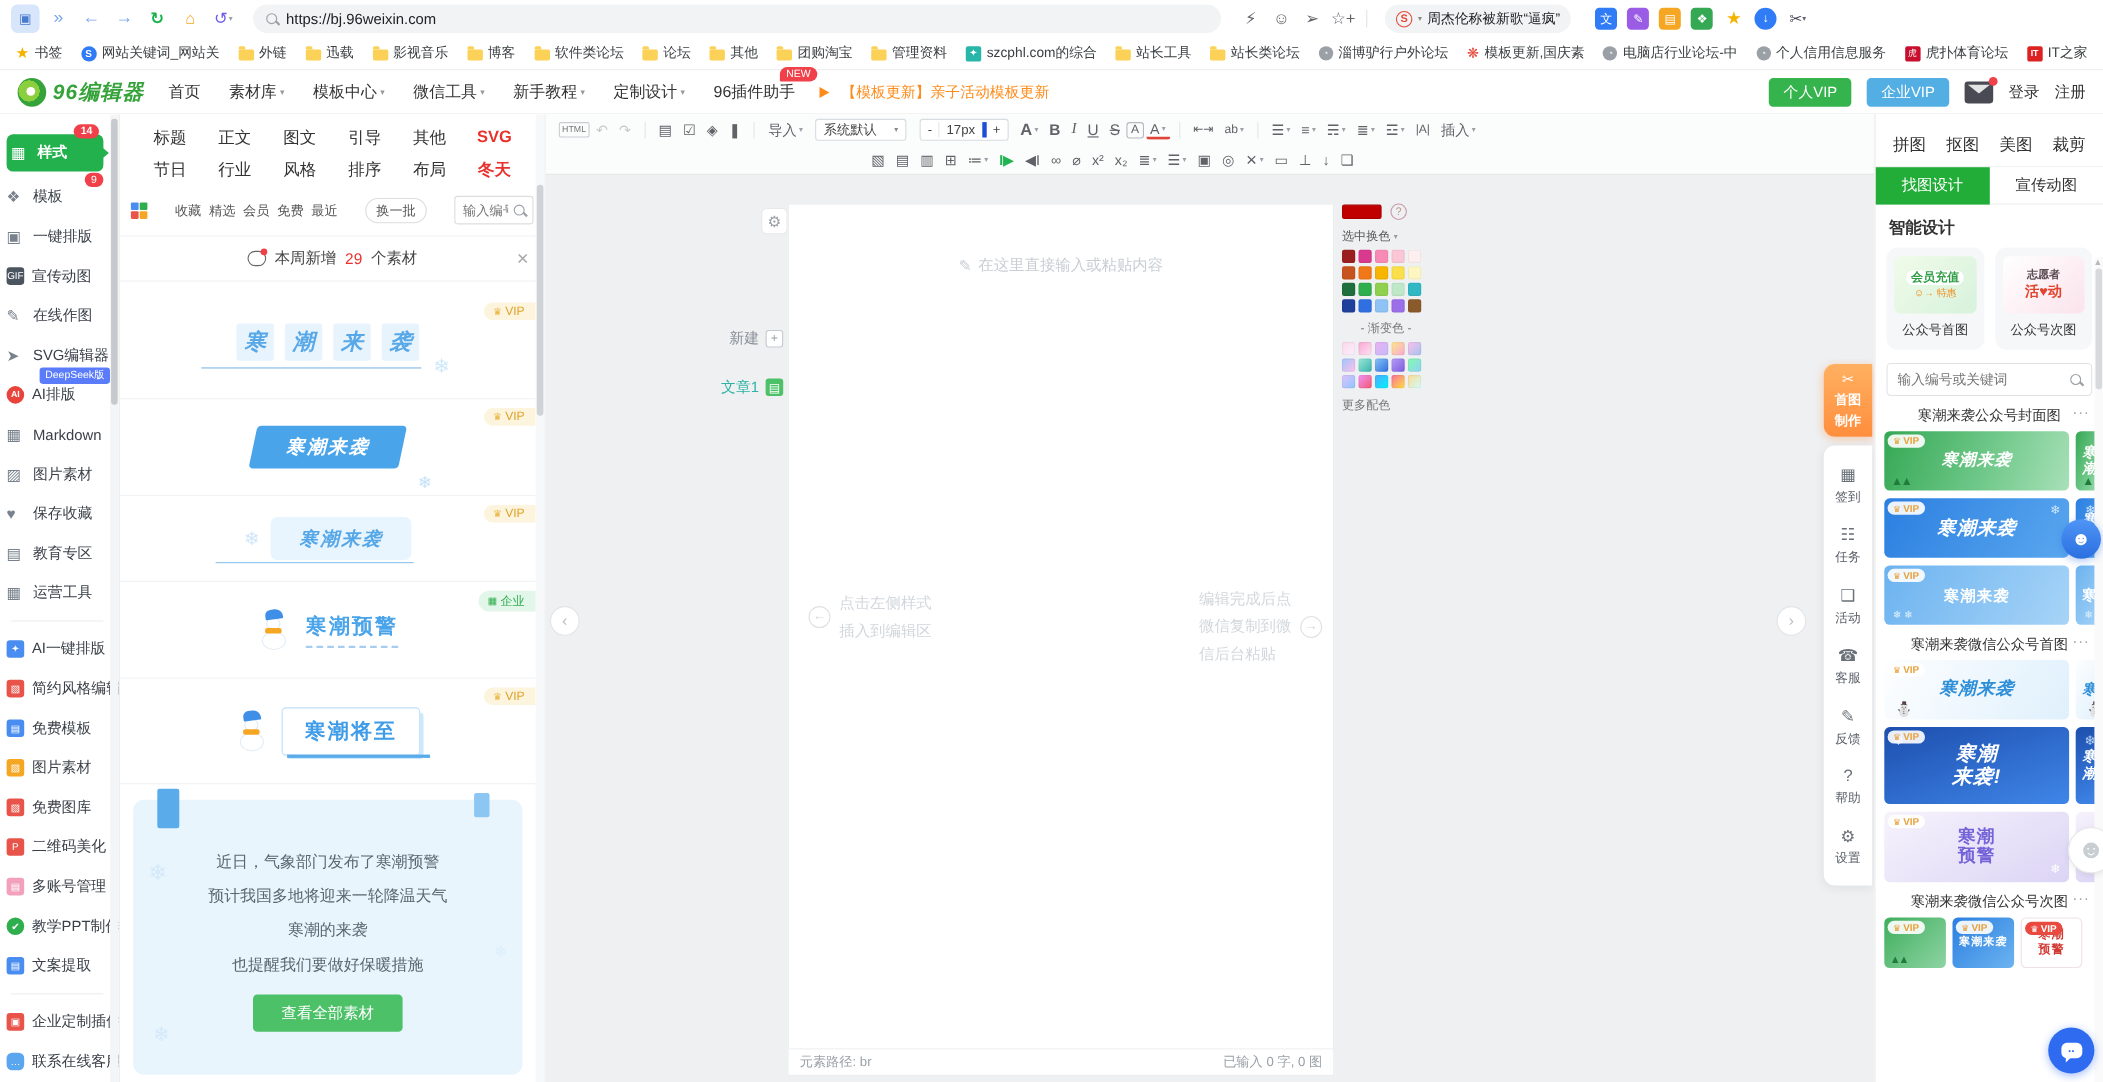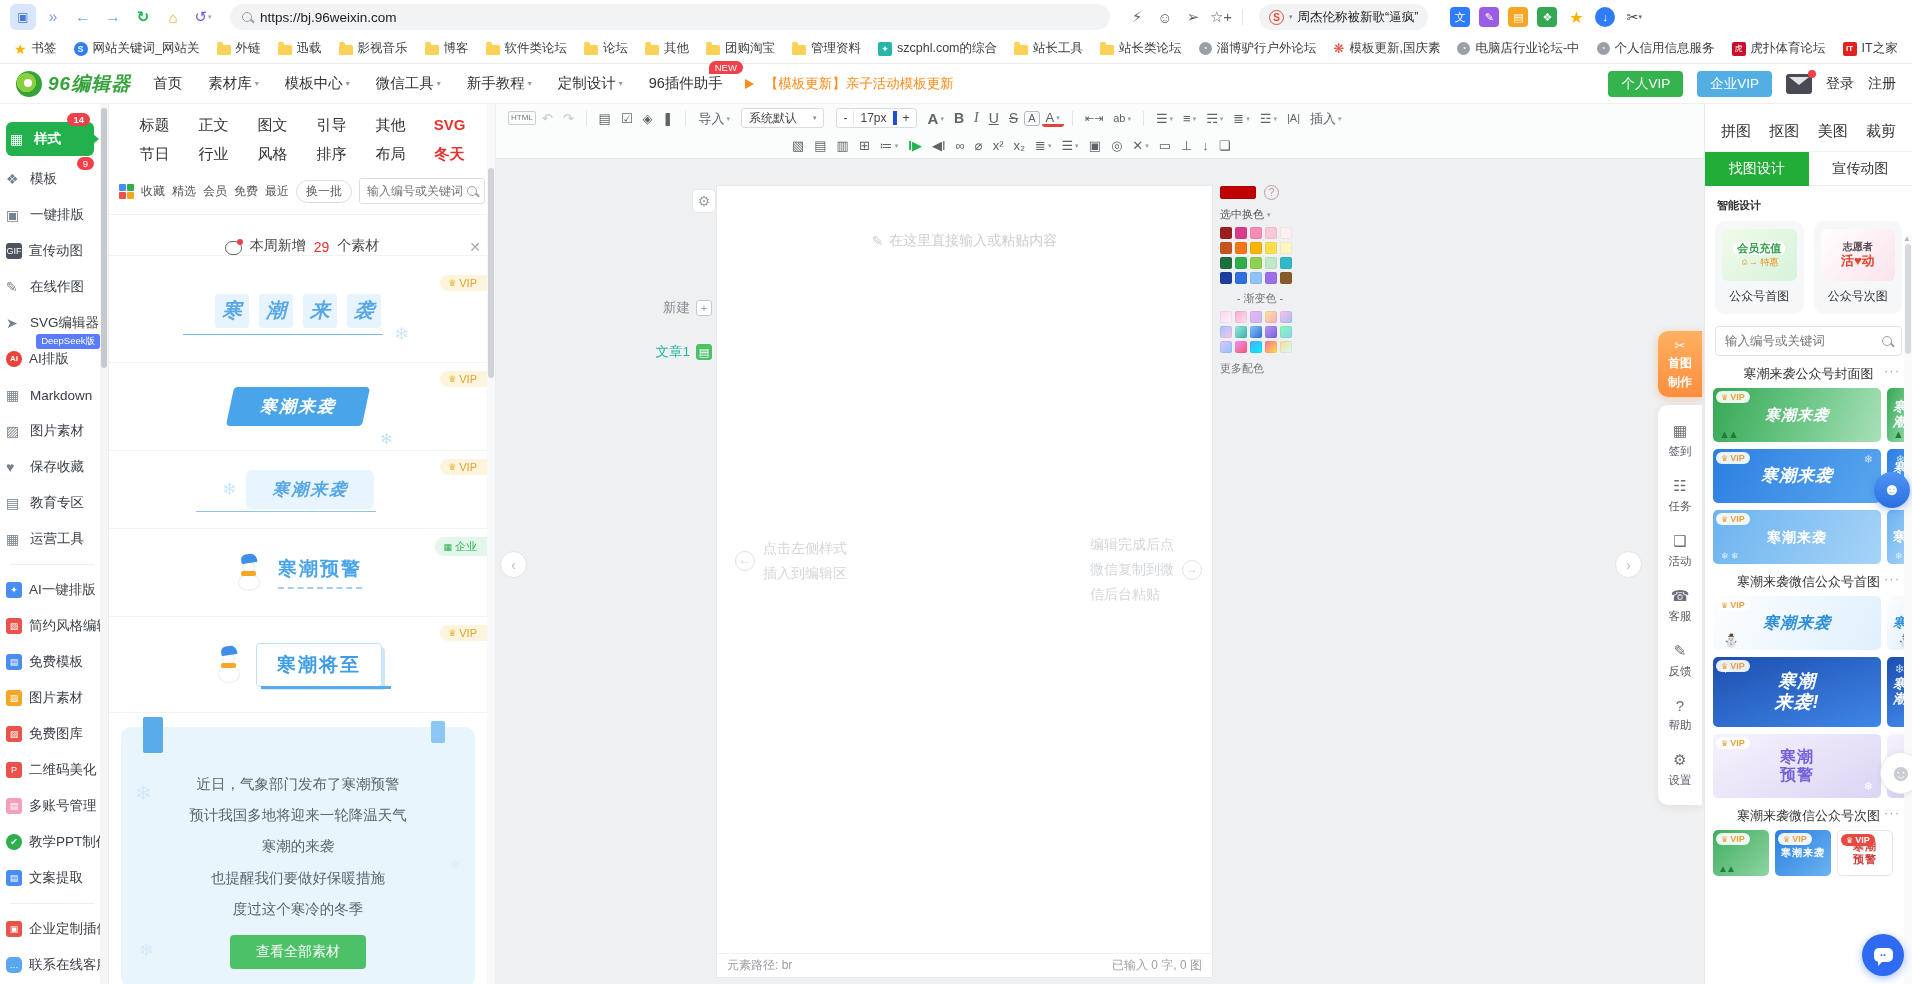--- a/index.html
+++ b/index.html
@@ -103,31 +103,31 @@
   .si.aired{background:#e8443c;border-radius:50%;font-size:8px;font-weight:bold}
   .si.cblue{background:#5aa7f0;border-radius:5px}
   .sb-scroll{position:absolute;right:0;top:0;bottom:0;width:8px;background:#f4f5f6}
   .sb-thumb{position:absolute;right:1px;top:4px;width:6px;height:260px;border-radius:3px;background:#c6c9cd}
 
   
   .matpanel{width:387px;border-right:1px solid #ececec;position:relative;background:#fff;flex:none;overflow:hidden}
   .mt-tabs{display:grid;grid-template-columns:repeat(6,1fr);row-gap:12px;padding:12px 16px 10px;font-size:15px;
     color:#333;text-align:center}
   .mt-tab.red{color:#e8322e;font-weight:bold}
-  .mt-filter{display:flex;align-items:center;gap:7px;padding:4px 10px 10px;font-size:12px;color:#555}
+  .mt-filter{display:flex;align-items:center;gap:25px;padding:4px 10px 10px;font-size:12px;color:#555}
   .grid4{width:15px;height:15px;display:grid;grid-template-columns:7px 7px;grid-template-rows:7px 7px;gap:1px;flex:none}
   .grid4 b{border-radius:1px}
   .g1{background:#4a8df0}.g2{background:#2fae4e}.g3{background:#e85449}.g4{background:#f5a623}
   .pill{border:1px solid #ddd;border-radius:12px;padding:2px 9px;color:#555;flex:none}
   .mt-search{flex:1;height:26px;border:1px solid #ddd;border-radius:3px;display:flex;align-items:center;
     padding:0 7px;gap:5px;min-width:0}
   .mt-search input{border:none;outline:none;font-size:12px;color:#333;width:100%;background:transparent;
     font-family:inherit}
   .mt-notice{height:42px;border-top:1px solid #f0f2f4;border-bottom:1px solid #f0f2f4;display:flex;
-    align-items:flex-end;justify-content:center;gap:8px;font-size:14px;color:#444;position:relative}
+    align-items:center;justify-content:center;gap:8px;font-size:14px;color:#444;position:relative}
   .bubble{width:17px;height:14px;border:1.5px solid #666;border-radius:8px;position:relative}
   .bubble::after{content:"";position:absolute;right:-2px;top:-3px;width:6px;height:6px;border-radius:50%;
     background:#f0414a}
   .mt-notice .num{color:#e8322e}
   .mt-close{position:absolute;right:14px;color:#aaa;font-size:14px}
   .mlist{position:absolute;top:163px;left:0;right:8px;bottom:0;overflow:hidden}
   .mrow{position:relative;border-bottom:1px solid #f0f2f4;display:flex;align-items:center;justify-content:center}
   .m-badge{position:absolute;top:8px;right:0;background:#fdf4dd;color:#dfa32c;font-size:11px;
     padding:2px 10px 2px 8px;border-radius:10px 0 0 10px;display:flex;gap:3px;align-items:center;z-index:2}
   .m-badge::before{content:"♛";font-size:9px;color:#e8b33c}
@@ -258,21 +258,21 @@
 
   
   .rpanel{width:208px;border-left:1px solid #e9e9e9;background:#fff;position:relative;overflow:hidden;flex:none;
     padding-top:14px}
   .rp-tabs{display:flex;justify-content:space-between;padding:4px 16px 10px;font-size:15px;color:#333;
     border-bottom:1px solid #f0f0f0}
   .rp-design{display:flex}
   .rp-dtab{flex:1;height:34px;display:flex;align-items:center;justify-content:center;font-size:14px;color:#333;
     background:#fff;border-bottom:1px solid #eee}
   .rp-dtab.active{background:#22ac38;color:#fff;border-bottom:none}
-  .rp-smart{font-size:11px;font-weight:bold;color:#333;padding:12px 12px 8px}
+  .rp-smart{font-size:15px;font-weight:bold;color:#333;padding:12px 12px 8px}
   .rp-cards{display:flex;gap:10px;padding:0 10px}
   .rp-card{width:89px;background:#f6f7f9;border-radius:10px;padding:8px 7px 9px}
   .rp-thumb{height:52px;border-radius:6px;display:flex;flex-direction:column;align-items:center;
     justify-content:center;line-height:1.25;overflow:hidden}
   .c-green{background:linear-gradient(135deg,#f0fbe9,#d7f2dc)}
   .c-pink{background:linear-gradient(135deg,#ffffff,#fbe3ec)}
   .ct1{color:#2f9e44;font-weight:bold;font-size:11px;background:#fff;border-radius:6px;padding:0 4px}
   .ct1b{color:#f08c1a;font-size:9px;margin-top:2px}
   .ct2{color:#5a4a52;font-weight:bold;font-size:10px}
   .ct2b{color:#e2452f;font-weight:bold;font-size:13px}
@@ -898,21 +898,20 @@
         <span class="mc-rect2"></span>
         <span class="mc-flake1">❄</span>
         <span class="mc-flake2">❄</span>
         <span class="mc-flake3">❄</span>
         <div>
 
         <p>近日，气象部门发布了寒潮预警</p>
             <p>预计我国多地将迎来一轮降温天气</p>
             <p>寒潮的来袭</p>
             <p>也提醒我们要做好保暖措施</p>
-            <p>度过这个寒冷的冬季</p>
           </div>
         <button class="viewall">查看全部素材</button>
       </div>
     </div>
     <div class="mt-scroll">
         <span class="mt-thumb"></span>
       </div>
   </div>
 
   <div class="center">

